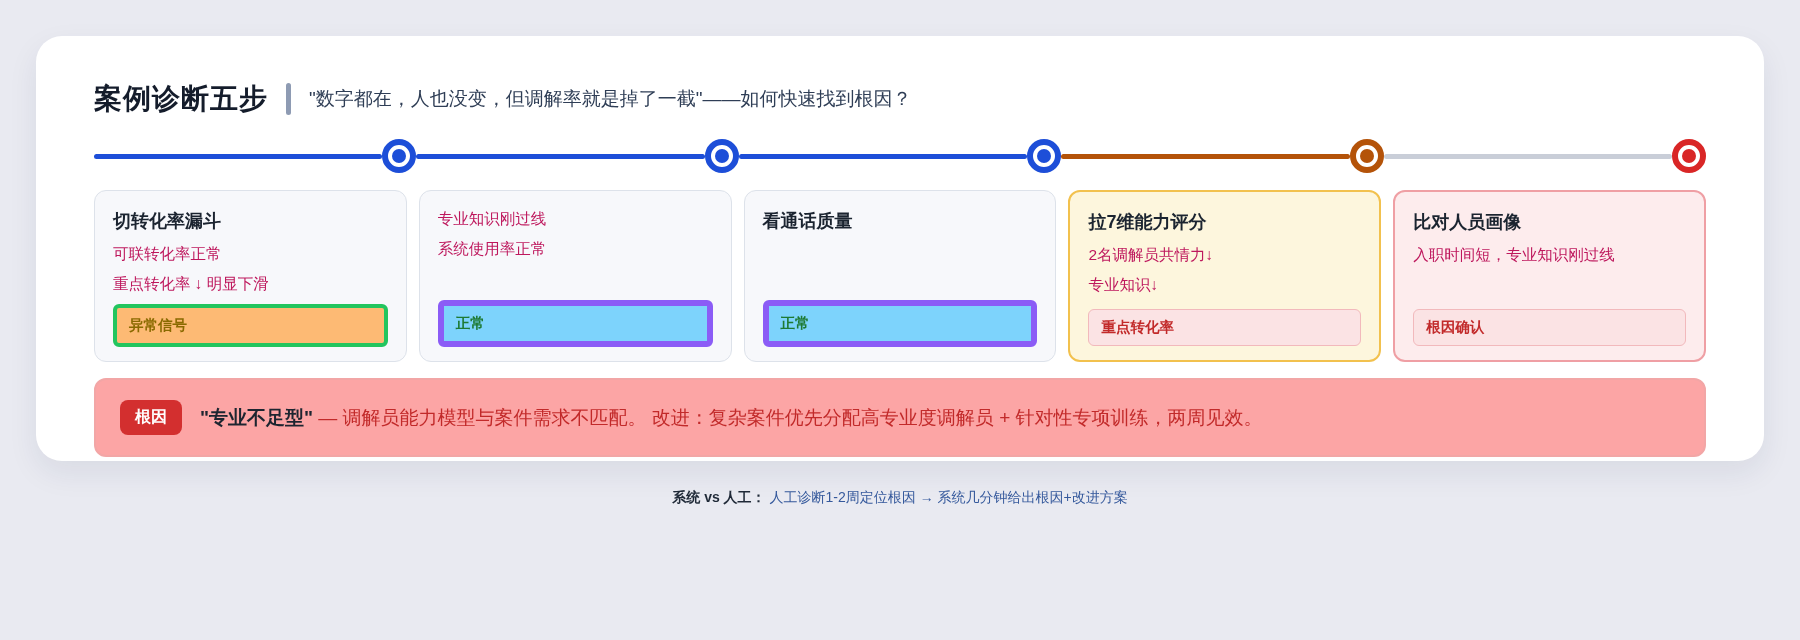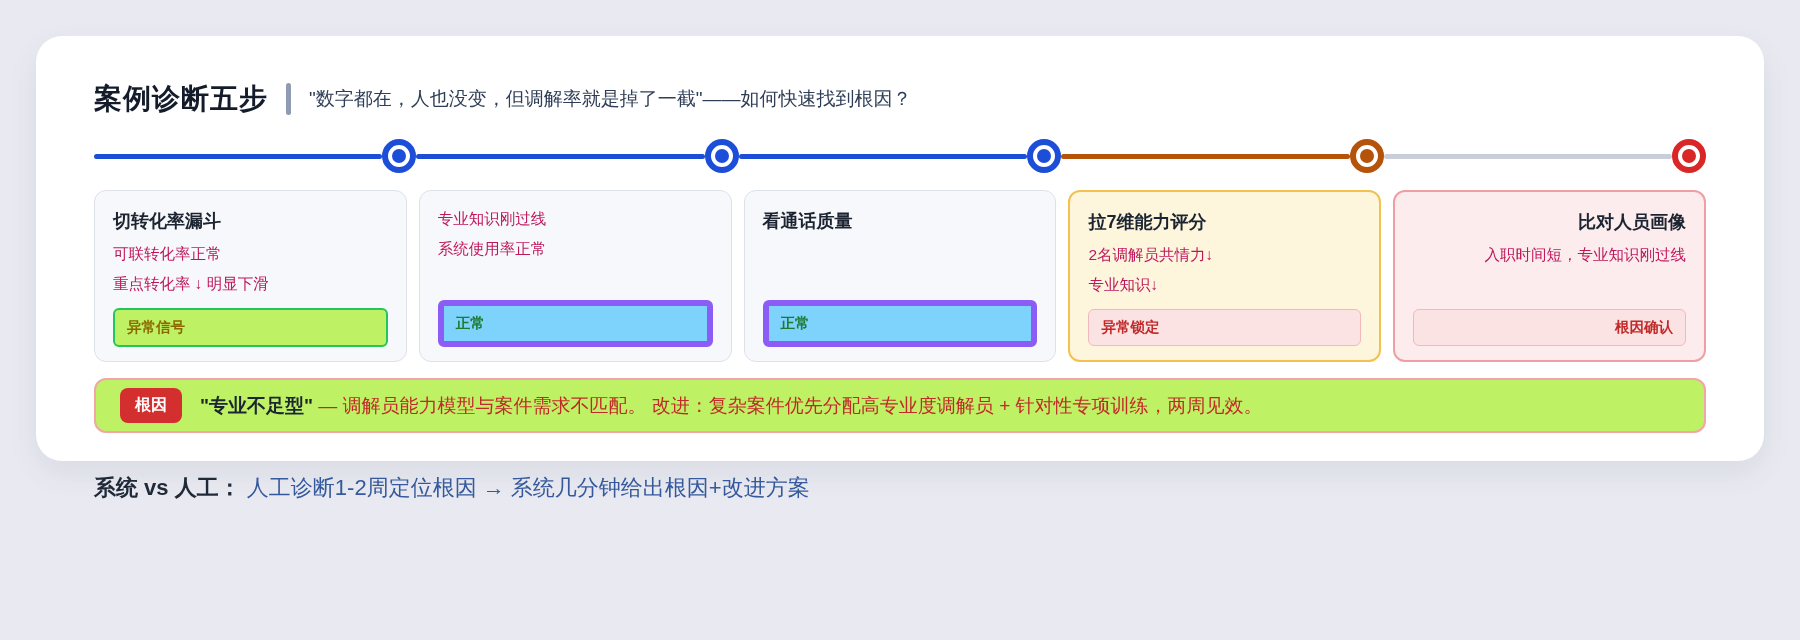--- a/index.html
+++ b/index.html
@@ -42,45 +42,45 @@
   .seg.c-gray-red .dot  { background:var(--red, #d92626); }
 
   
   .cards { display:grid; grid-template-columns:repeat(5,1fr); gap:12px; margin-top:14px; }
   .card {
     border-radius:12px; padding:18px 18px 14px 18px; min-height:172px;
     display:flex; flex-direction:column;
     background:var(--card-bg, #f7f8fb); border:1px solid var(--card-border, #dde2ea);
   }
   .card.v-warning { background:var(--warn-card-bg, #fdf6dd); border:2px solid var(--warn-card-border, #f2c14e); }
-  .card.v-danger  { background:var(--danger-card-bg, #fdeced); border:2px solid var(--danger-card-border, #ef9fa4);text-align:right; }
+  .card.v-danger  { background:var(--danger-card-bg, #fdeced); border:2px solid var(--danger-card-border, #ef9fa4); }
   .card h3 { font-size:18px; font-weight:700; color:#1b2430; margin-bottom:11px; }
   .card .line-txt { font-size:15.5px; color:#be185d; margin-bottom:9px; }
   .badge {
     margin-top:auto; border-radius:6px; padding:8px 12px;
     font-size:14.5px; font-weight:700;
   }
-  .badge.b-warn  { background:#bef264; border:2px solid #22c55e; color:var(--warn-text, #8a6a00); }
+  .badge.b-warn  { background:#fdba74; border:4px solid #22c55e; color:var(--warn-text, #8a6a00); }
   .badge.b-ok    { background:#7dd3fc; border:6px solid #8b5cf6; color:var(--ok-text, #1e7a33); }
   .badge.b-alert { background:#fbe3e4; border:1px solid #f2b9bc; color:var(--alert-text, #c22a2a); }
 
   
   .banner {
-    margin-top:16px; background:#bef264; border:2px solid #f2a6a6; border-radius:12px;
-    padding:8px 24px; display:flex; align-items:center; gap:18px;
+    margin-top:16px; background:#fca5a5; border:2px solid #f2a6a6; border-radius:12px;
+    padding:20px 24px; display:flex; align-items:center; gap:18px;
   }
   .pill {
     flex:0 0 auto; background:var(--red-pill, #d32f2f); color:#fff;
     font-weight:700; font-size:16px; padding:7px 15px; border-radius:8px;
   }
   .banner .txt { font-size:19px; color:var(--alert-text, #c0392b); }
   .banner .txt .headline { font-weight:800; color:#1d2530; }
 
   
-  .footer { margin-top:40px; font-size:22px; }
+  .footer { text-align:center; margin-top:32px; font-size:14px; }
   .footer .lbl { font-weight:700; color:#1f2937; }
   .footer .cmp { color:var(--footer-blue, #35599c); }
 </style>
 </head>
 <body>
 
 <div class="panel">
 
   <div class="header">
     <div class="title">案例诊断五步</div>
@@ -139,21 +139,21 @@
     <div class="card">
       <h3>看通话质量</h3>
 
       <div class="badge b-ok">正常</div>
     </div>
 
     <div class="card v-warning">
       <h3>拉7维能力评分</h3>
       <div class="line-txt">2名调解员共情力↓</div>
       <div class="line-txt">专业知识↓</div>
-      <div class="badge b-alert">异常锁定</div>
+      <div class="badge b-alert">重点转化率</div>
     </div>
 
     <div class="card v-danger">
       <h3>比对人员画像</h3>
       <div class="line-txt">入职时间短，专业知识刚过线</div>
 
       <div class="badge b-alert">根因确认</div>
     </div>
 
   </div>

